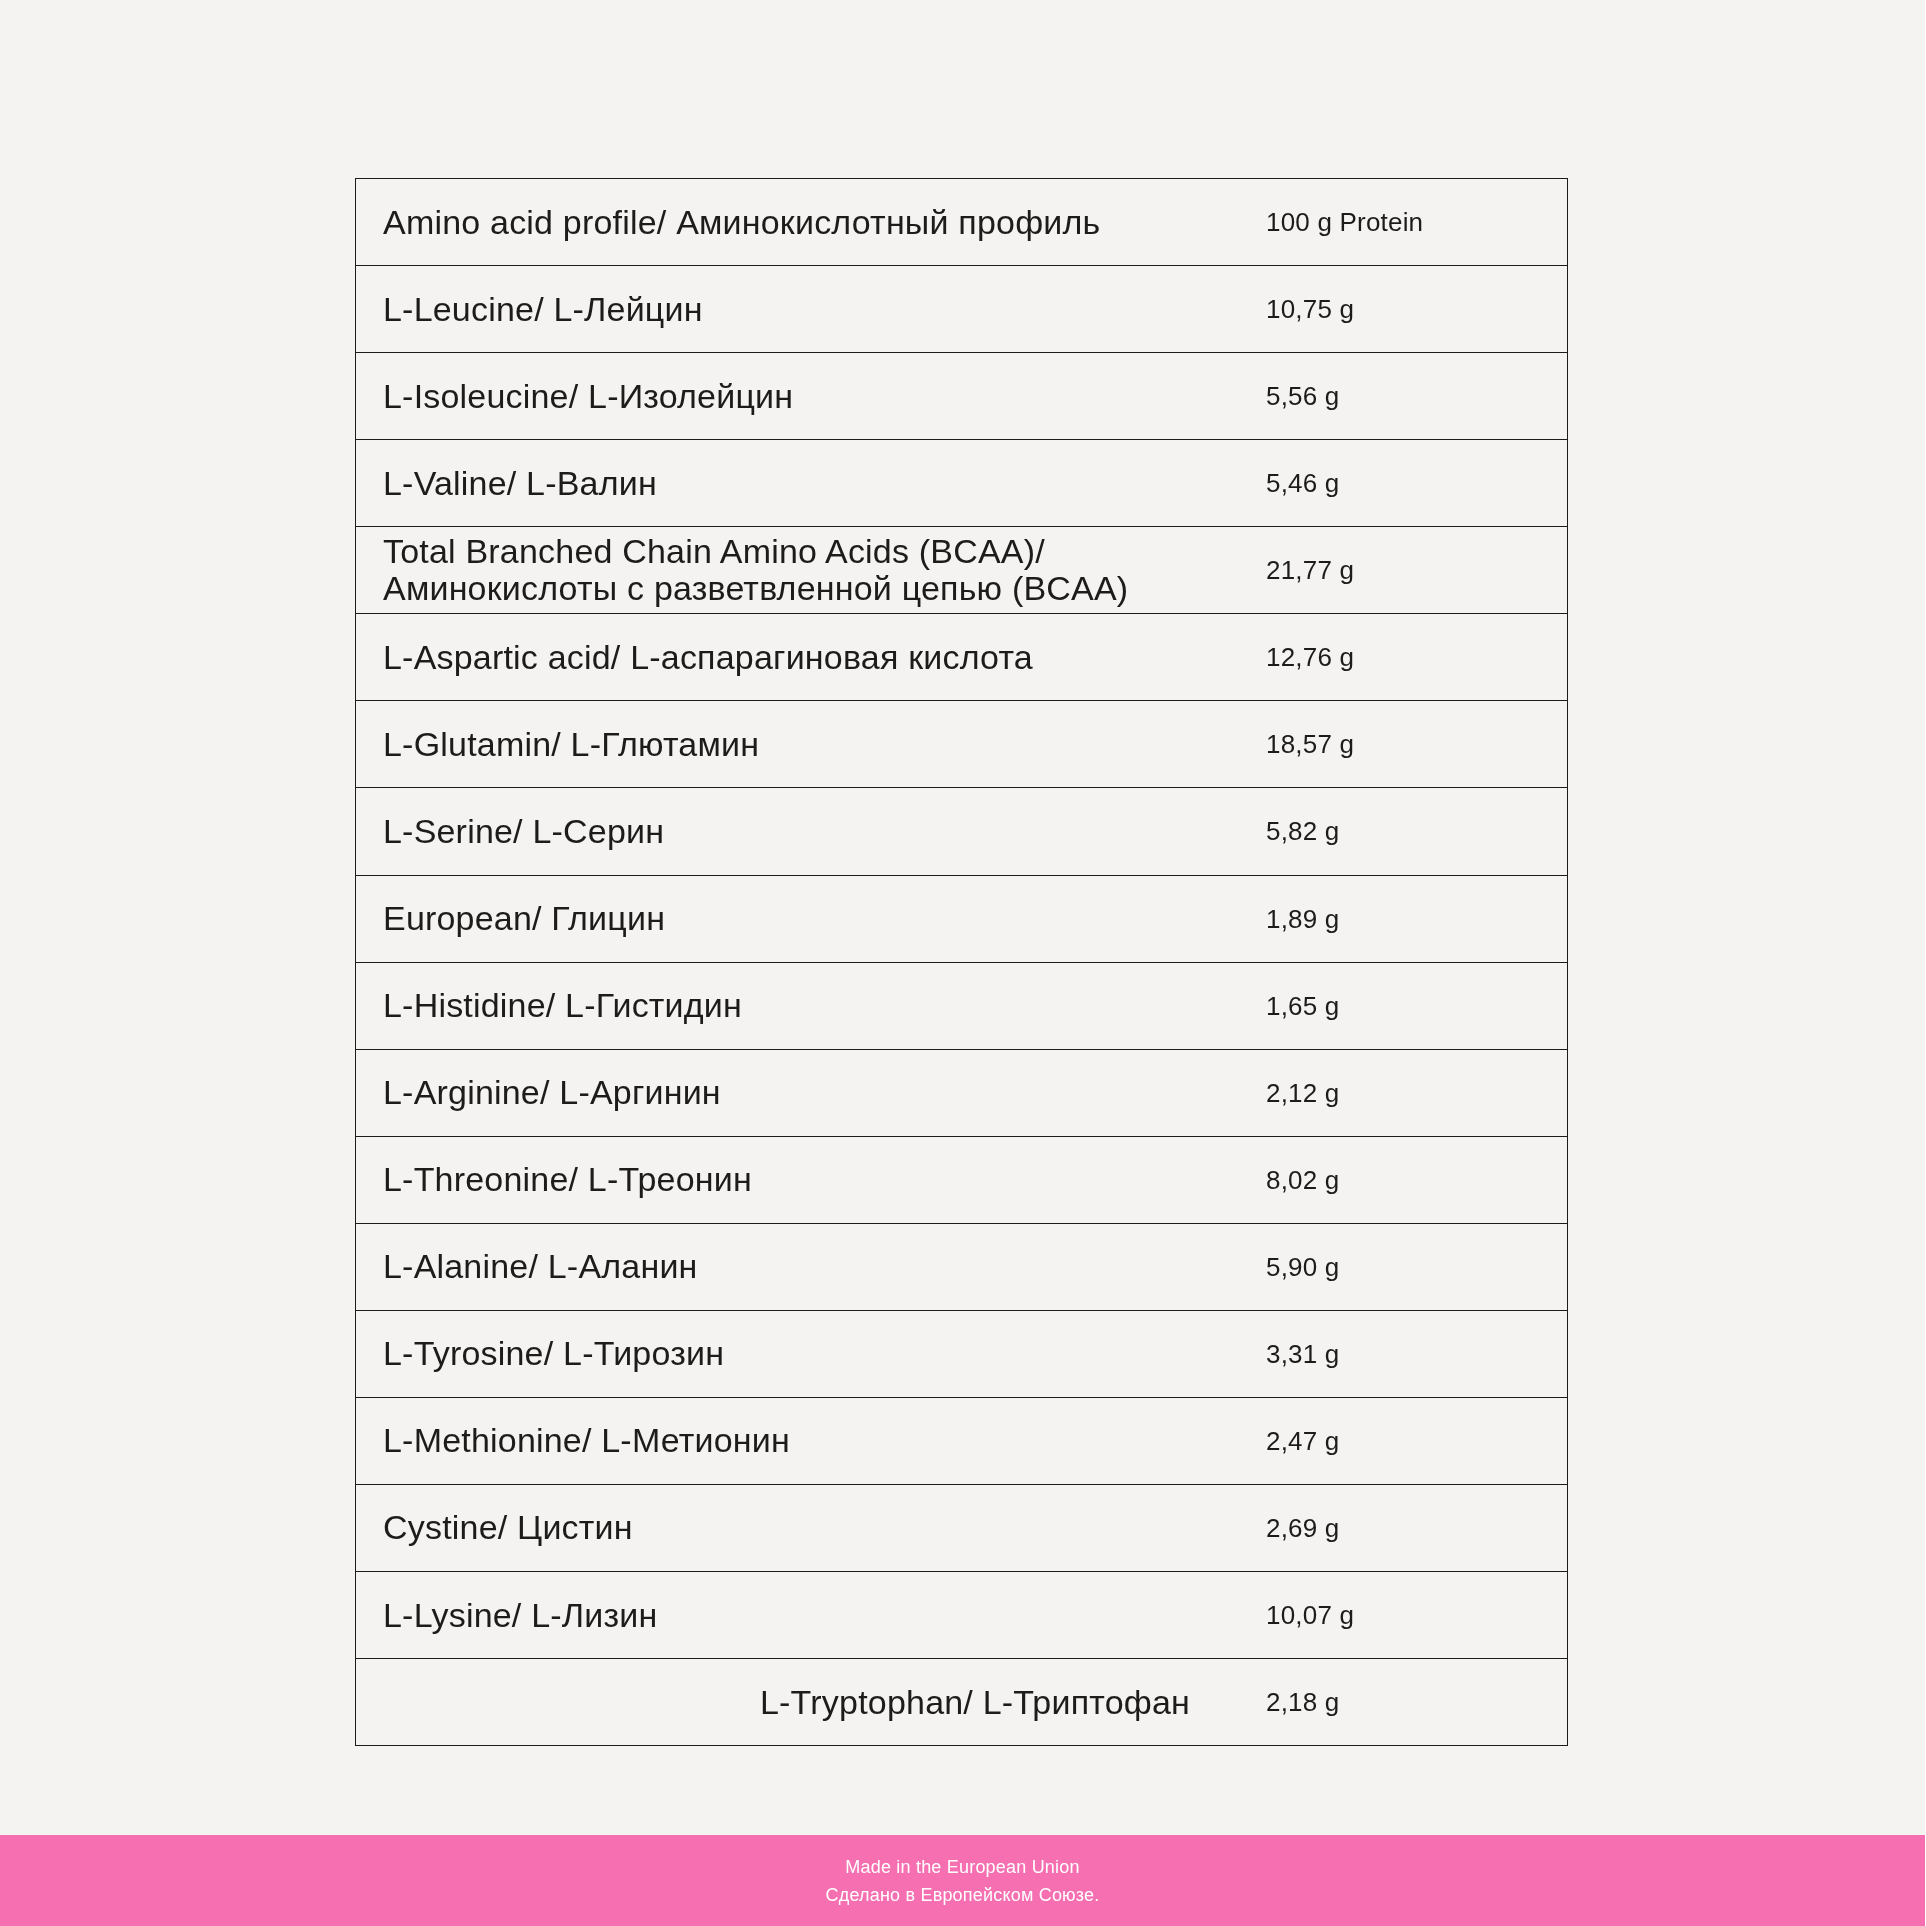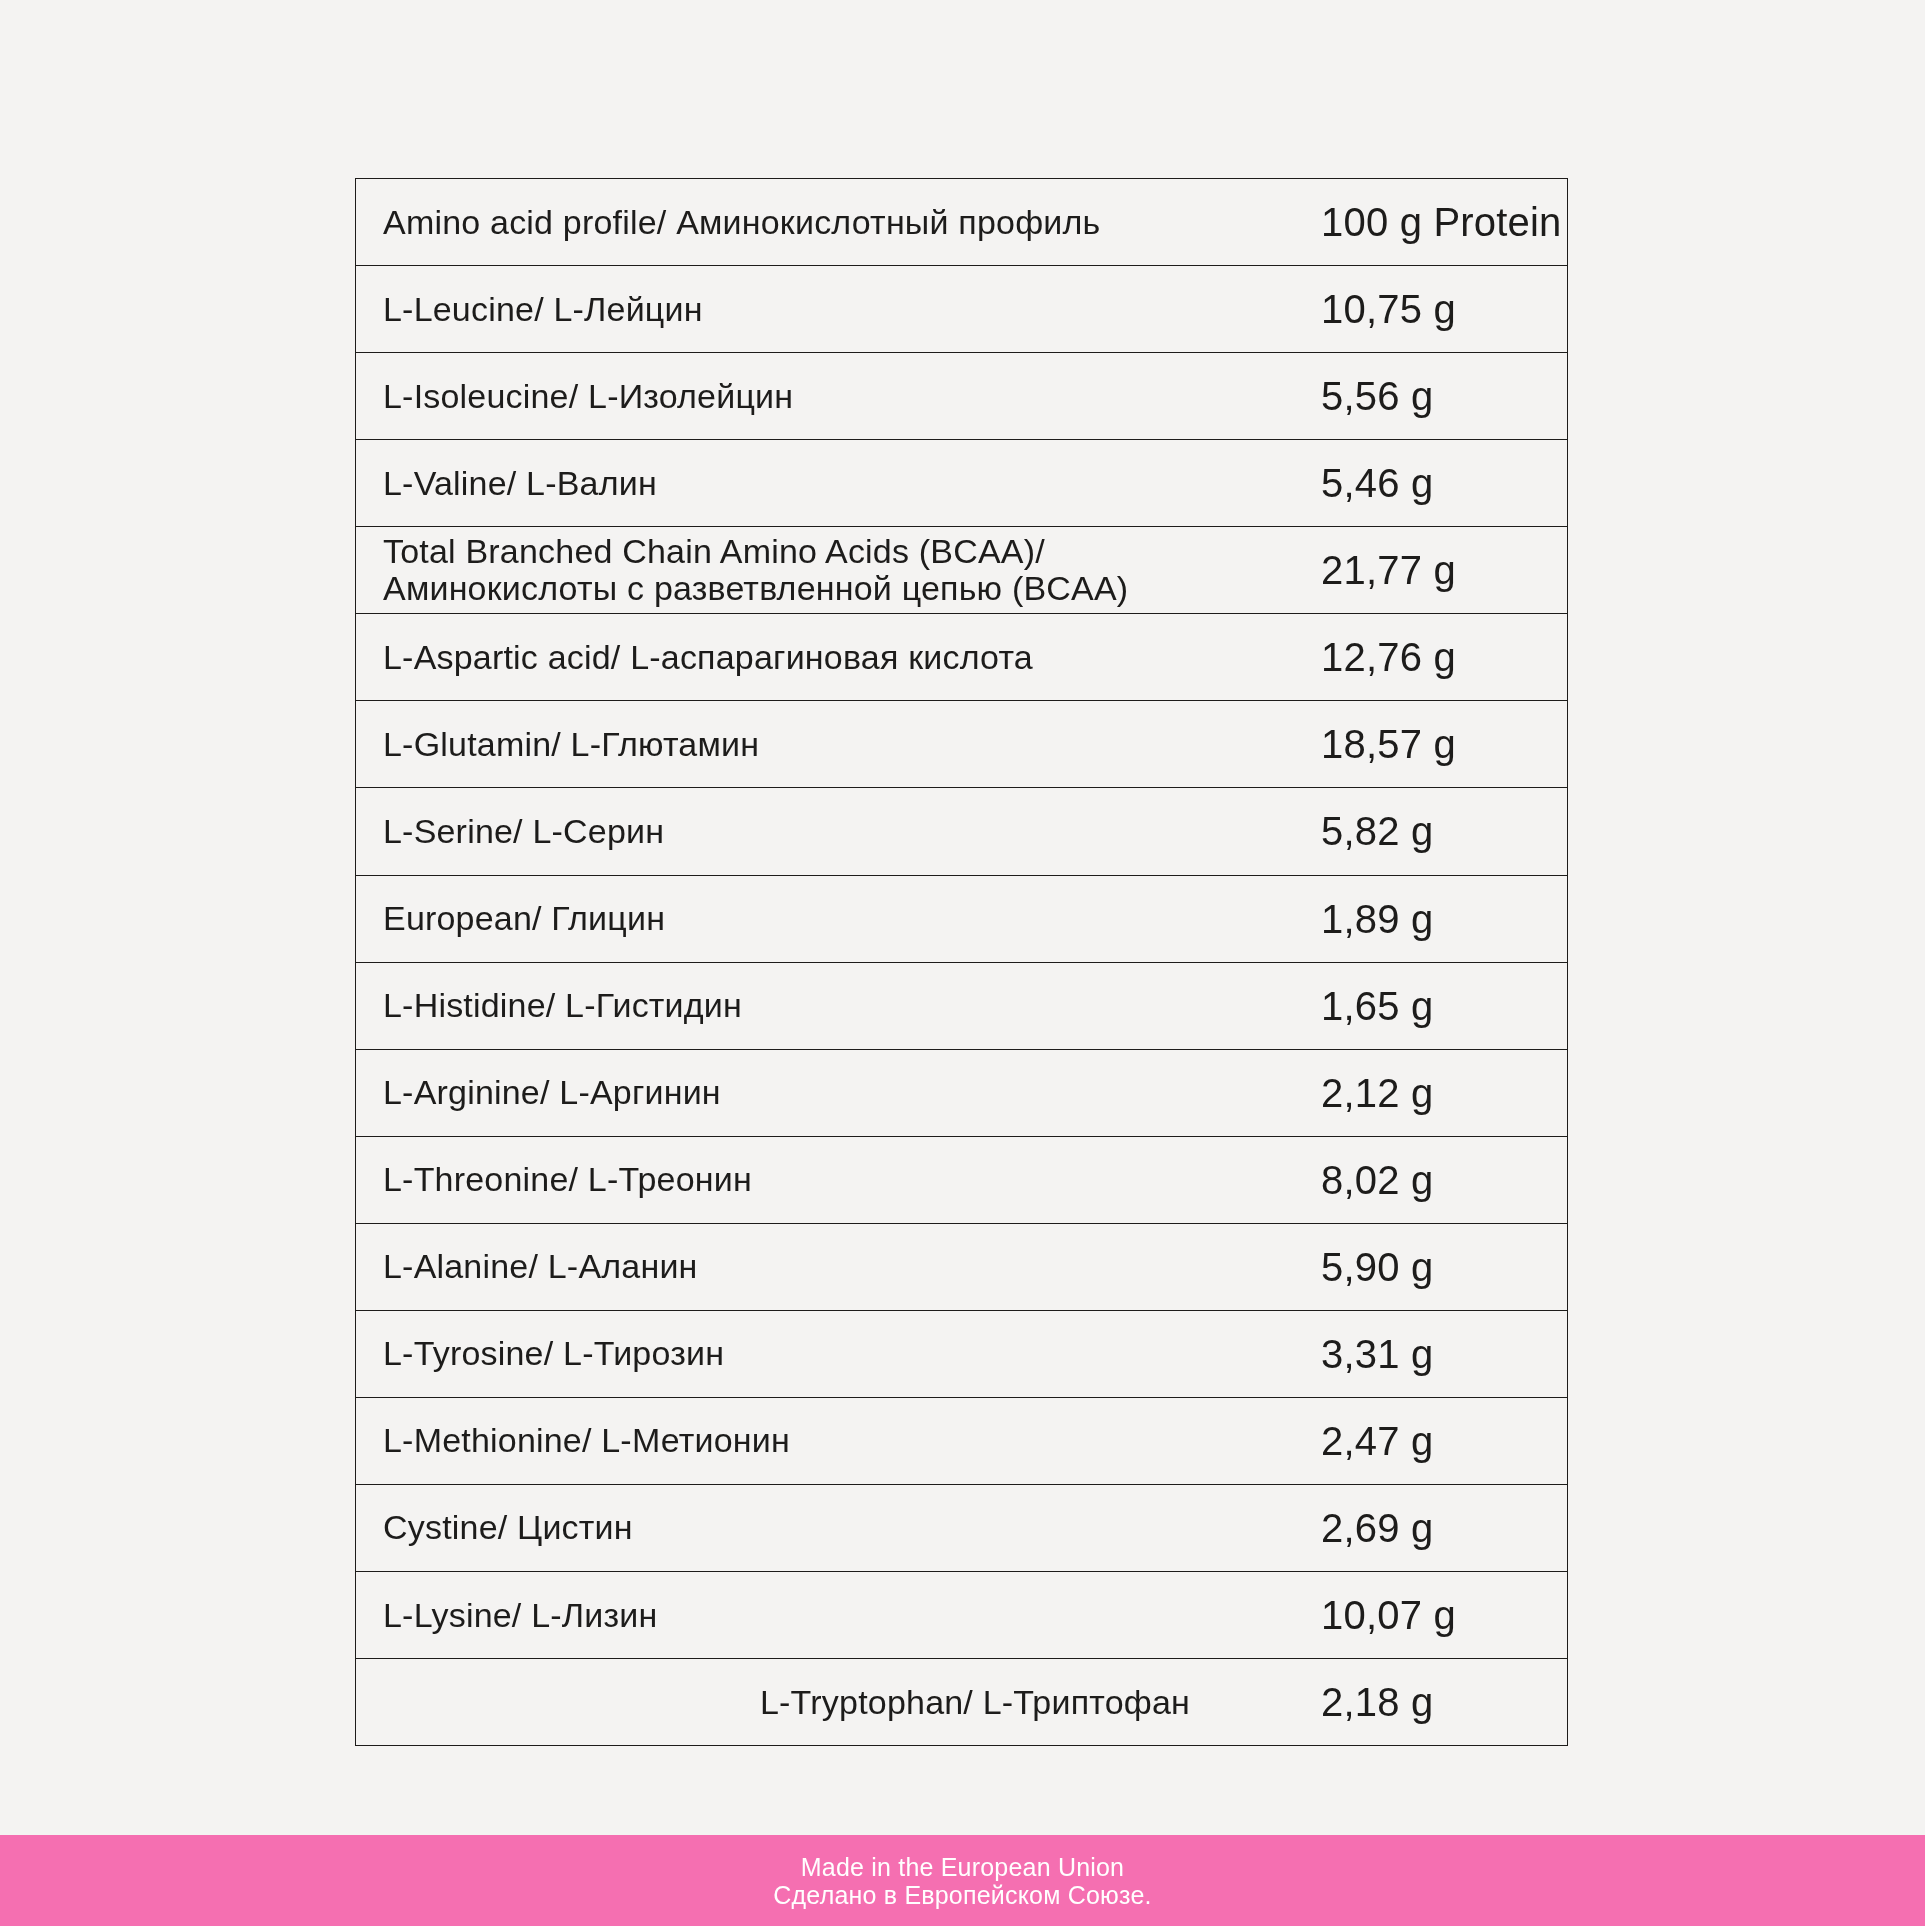--- a/index.html
+++ b/index.html
@@ -34,44 +34,44 @@
   .t-row:last-child { border-bottom: none; justify-content: center; }
   .t-label {
     padding-left: 27px;
     max-width: 869px;
     font-size: 34px;
     line-height: 37px;
     letter-spacing: 0.2px;
   }
   .t-value {
     position: absolute;
-    left: 965px;
+    left: 910px;
     top: 50%;
     transform: translateY(-50%);
-    font-size: 40px;
+    font-size: 26px;
     line-height: 37px;
     white-space: nowrap;
     letter-spacing: 0.2px;
   }
   .footer-bar {
     position: absolute;
     left: 0;
     bottom: 0;
     width: 100%;
     height: 91px;
     background: #f56fb1;
     display: flex;
     flex-direction: column;
     align-items: center;
     justify-content: center;
     text-align: center;
   }
   .footer-line {
     color: #ffffff;
-    font-size: 25px;
+    font-size: 18px;
     line-height: 28px;
     letter-spacing: 0.2px;
   }
 </style>
 </head>
 <body>
 
 <div id="canvas">
 
   <div class="amino-table">

